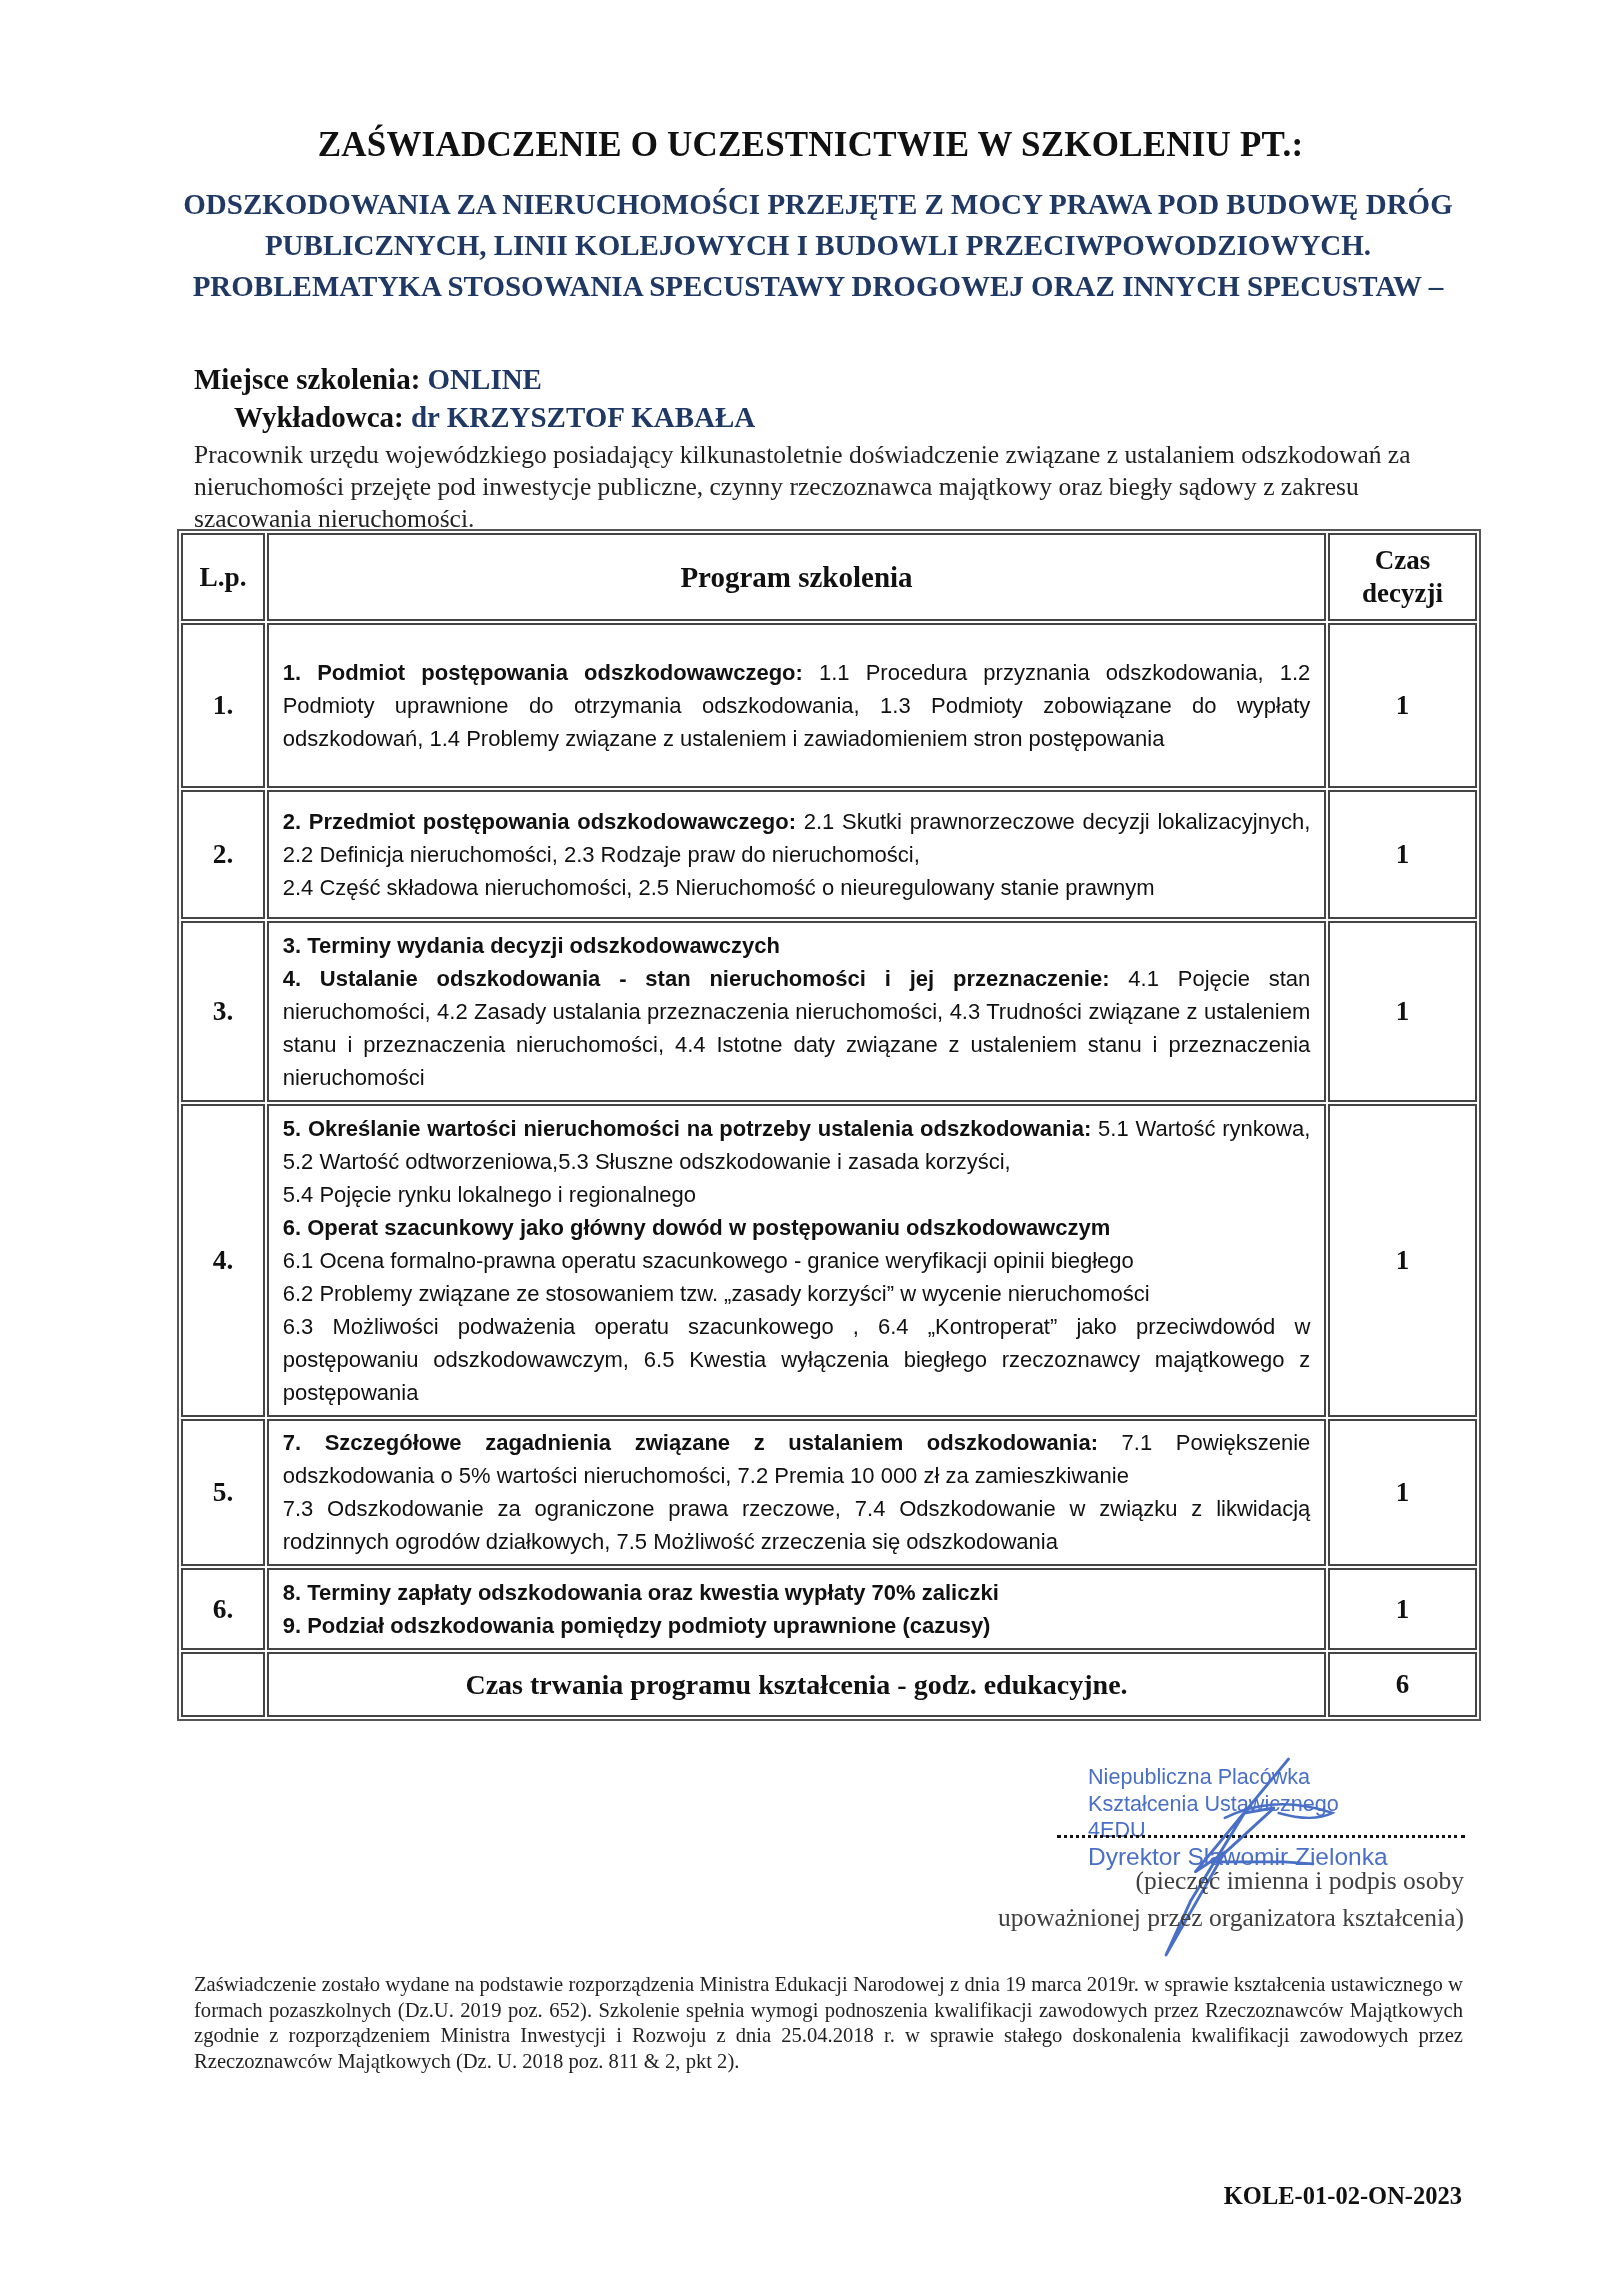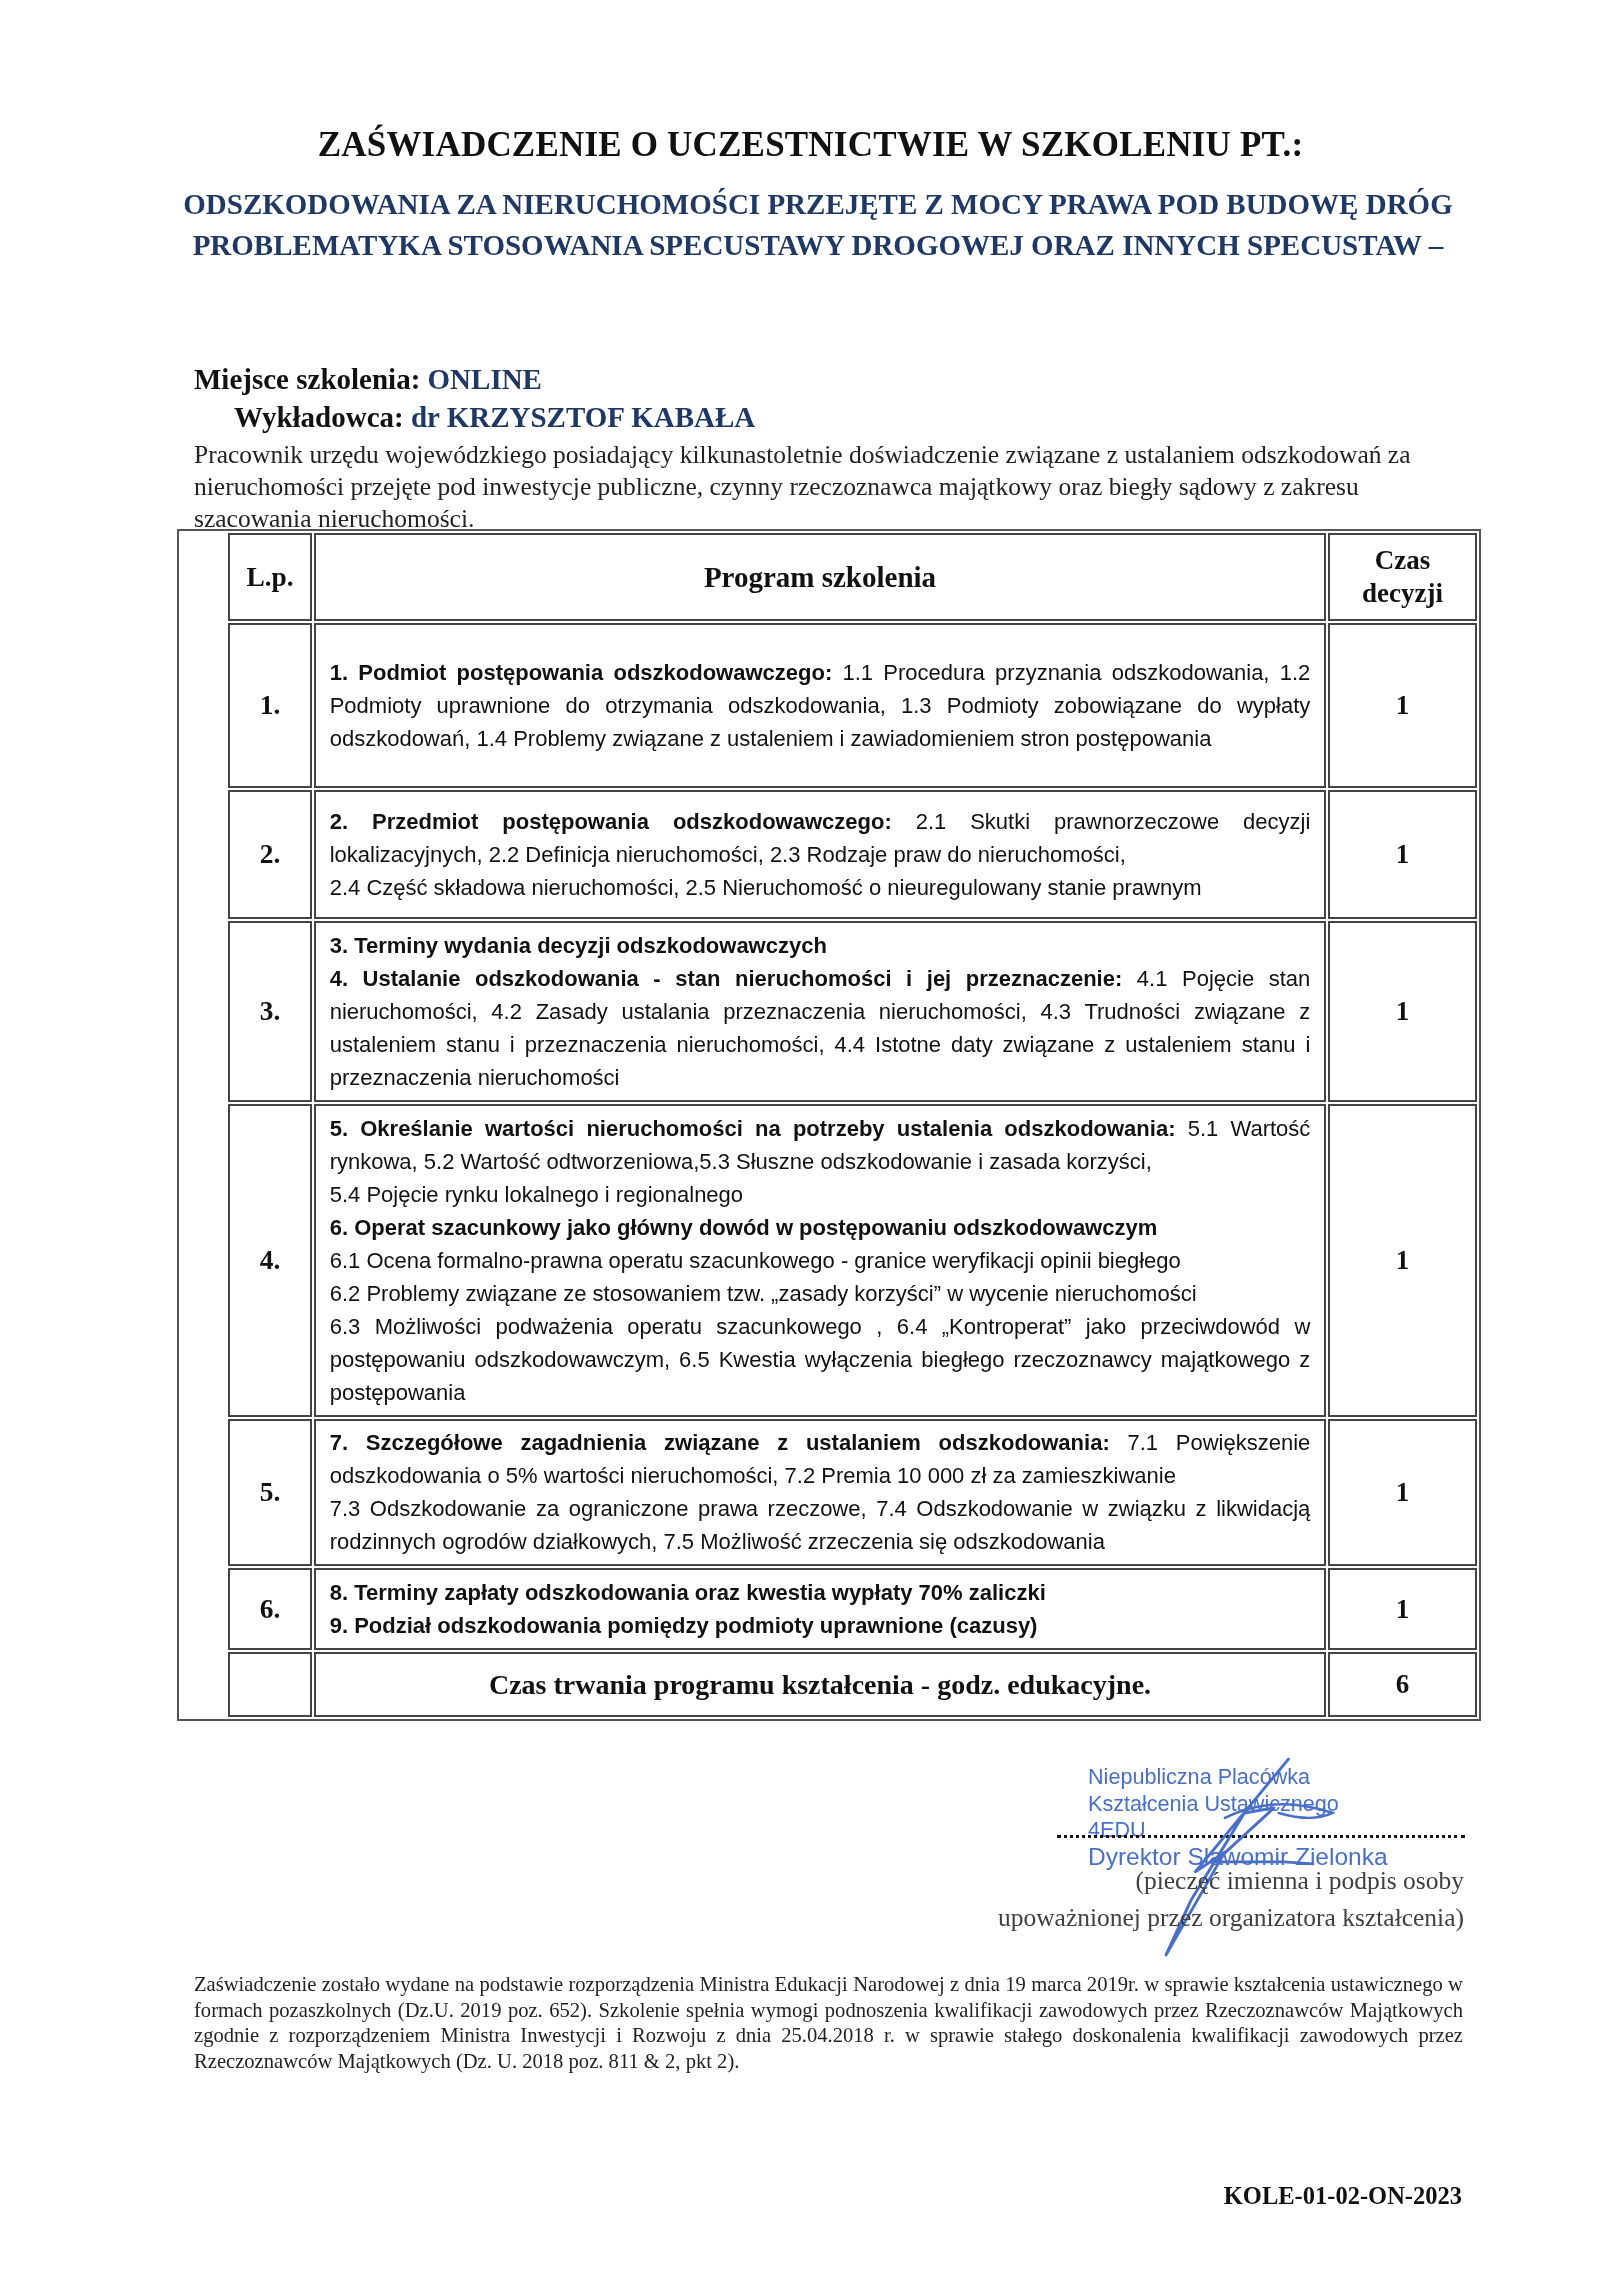--- a/index.html
+++ b/index.html
@@ -21,21 +21,21 @@
     .meta-place { top: 363px; }
     .meta-lecturer { top: 401px; margin-left: 40px; }
     .bio {
       position: absolute; left: 194px; top: 439px; width: 1274px;
       font-family: "Liberation Serif", serif; font-size: 25.5px; line-height: 32px; color: #222;
     }
 
     table.program {
       position: absolute; left: 177px; top: 529px; width: 1304px;
       border-collapse: separate; border-spacing: 2.9px;
-      border: 2.9px solid #555; background: #fff; padding-left: 47px;
+      border: 2.9px solid #555; background: #fff;
     }
     table.program td, table.program th {
       border: 2px solid #444; vertical-align: middle; padding: 0;
     }
     .col-lp { width: 80px; text-align: center; font-family: "Liberation Serif", serif; font-weight: bold; font-size: 27.4px; }
     .col-time { width: 145px; text-align: center; font-family: "Liberation Serif", serif; font-weight: bold; font-size: 27px; }
     .hdr-prog { text-align: center; font-family: "Liberation Serif", serif; font-weight: bold; font-size: 29px; }
     .hdr-time { line-height: 33px; }
     .prog-cell {
       font-family: "Liberation Sans", sans-serif; font-size: 22px; line-height: 33px;
@@ -75,20 +75,21 @@
   </style>
 </head>
 <body>
 
 <div class="page">
 
   <div class="title">ZAŚWIADCZENIE O UCZESTNICTWIE W SZKOLENIU PT.:</div>
 
   <div class="subtitle">
     <div>ODSZKODOWANIA ZA NIERUCHOMOŚCI PRZEJĘTE Z MOCY PRAWA POD BUDOWĘ DRÓG</div>
+    <div>PUBLICZNYCH, LINII KOLEJOWYCH I BUDOWLI PRZECIWPOWODZIOWYCH.</div>
     <div>PROBLEMATYKA STOSOWANIA SPECUSTAWY DROGOWEJ ORAZ INNYCH SPECUSTAW –</div>
   </div>
 
   <div class="meta meta-place">
     <span>Miejsce szkolenia: </span><span class="val">ONLINE</span>
   </div>
   <div class="meta meta-lecturer">
     <span>Wykładowca: </span><span class="val">dr KRZYSZTOF KABAŁA</span>
   </div>
   <div class="bio">Pracownik urzędu wojewódzkiego posiadający kilkunastoletnie doświadczenie związane z ustalaniem odszkodowań za nieruchomości przejęte pod inwestycje publiczne, czynny rzeczoznawca majątkowy oraz biegły sądowy z zakresu szacowania nieruchomości.</div>

